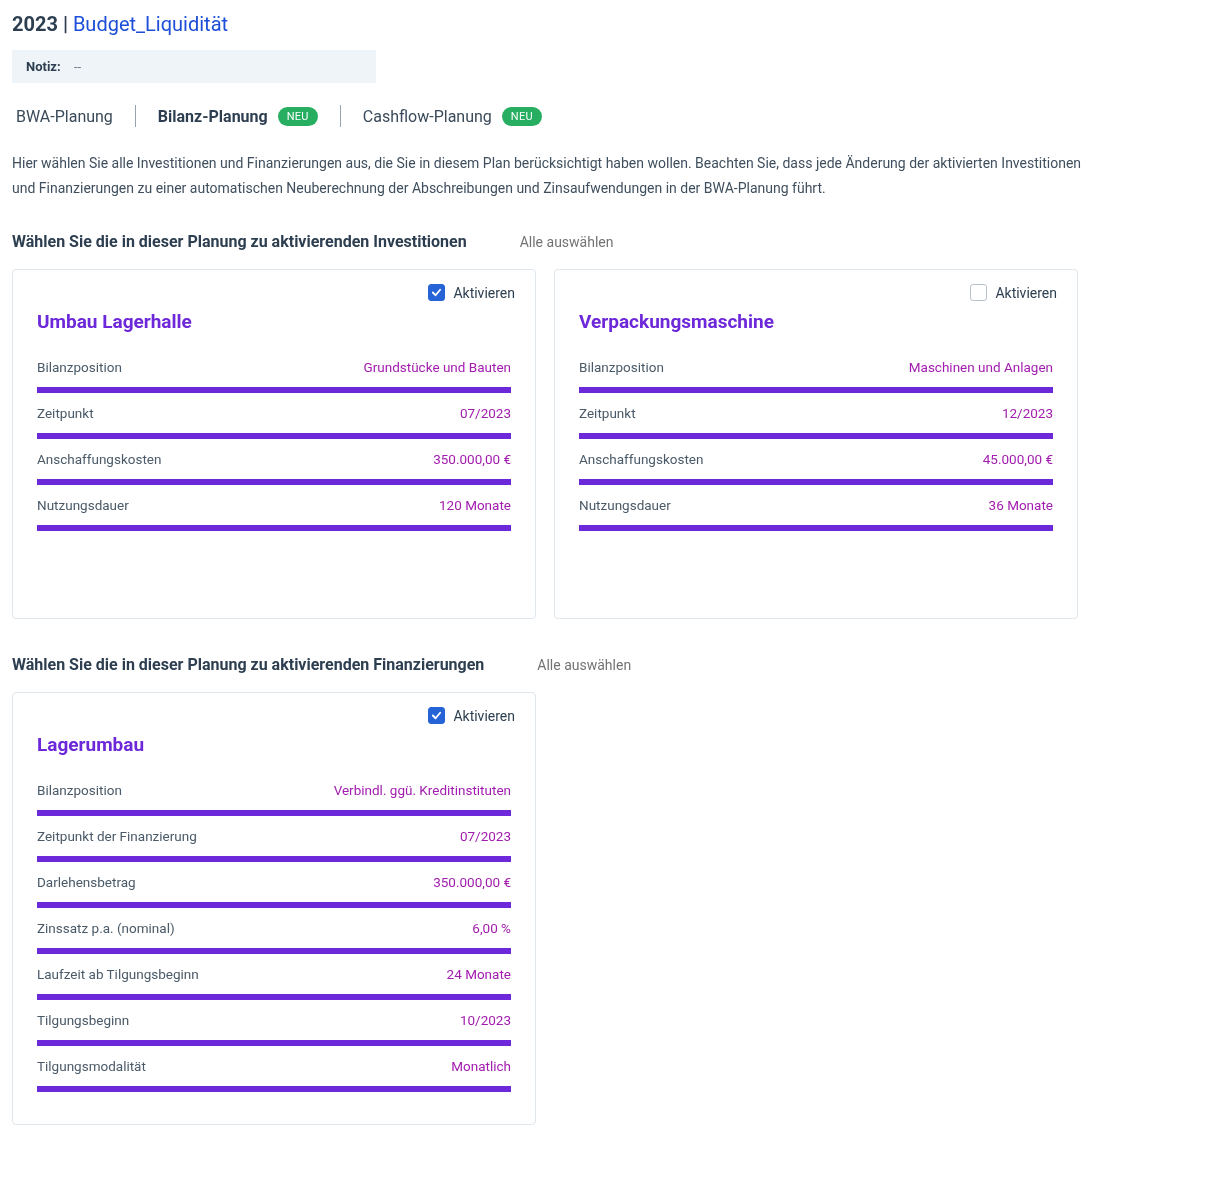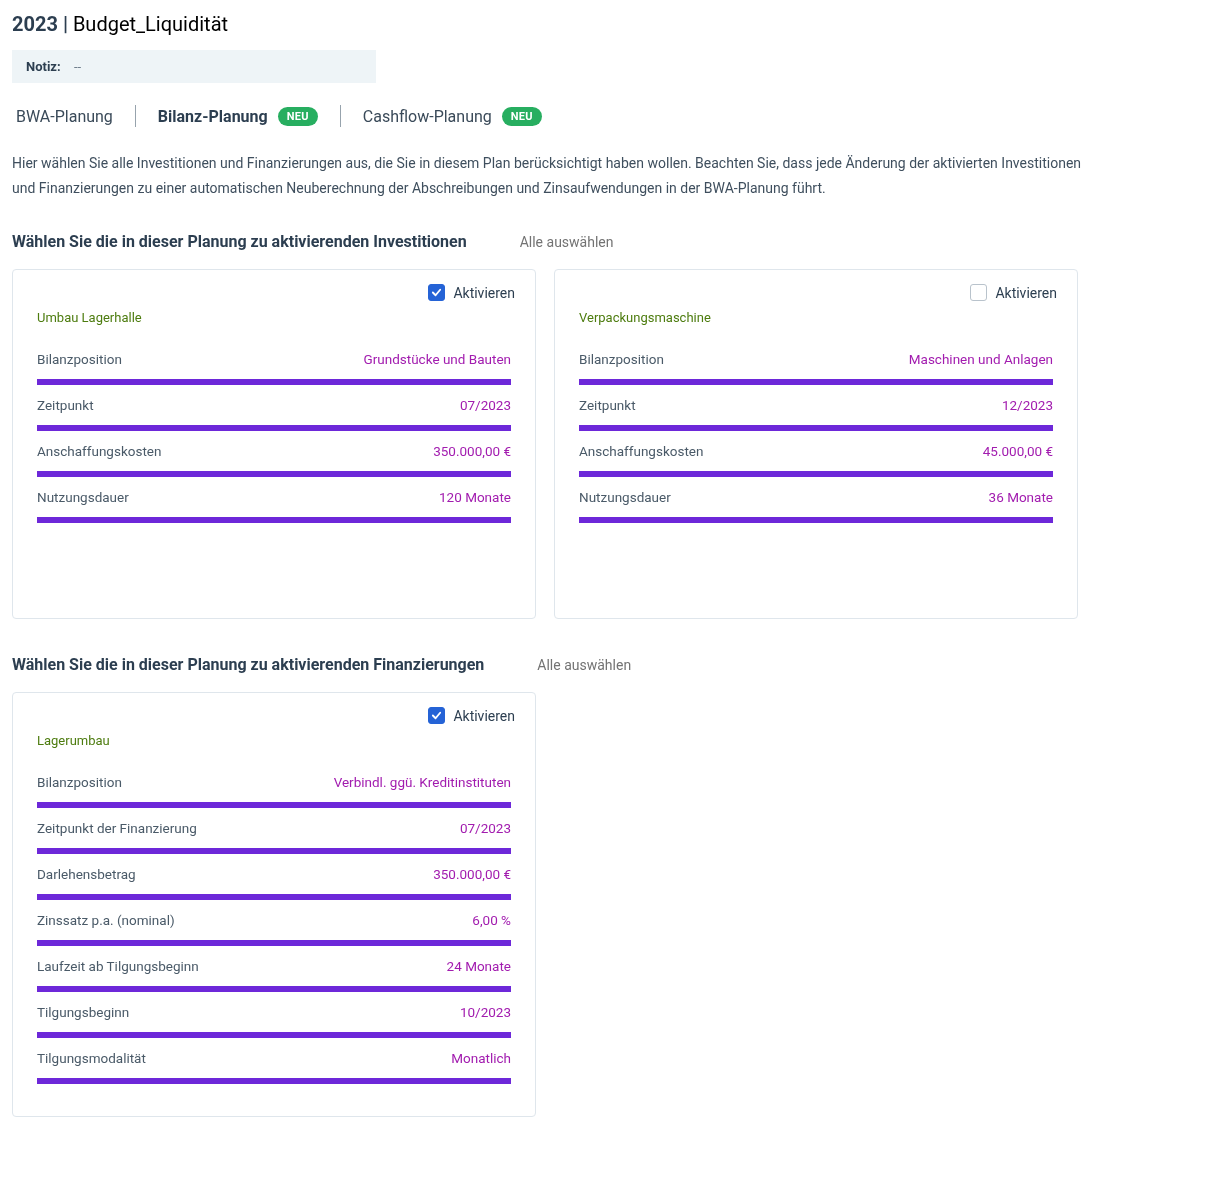--- a/index.html
+++ b/index.html
@@ -12,21 +12,21 @@
     width: 1207px;
   }
   .page-title {
     font-size: 20px;
     font-weight: 700;
     color: #2c3e50;
     margin-bottom: 14px;
   }
   .page-title .sub {
     font-weight: 400;
-    color: #000000;
+    color: #1d4ed8;
   }
   .note-bar {
     background: #eef4f7;
     padding: 9px 14px;
     width: 364px;
     font-size: 13px;
     margin-bottom: 22px;
   }
   .note-bar .label { font-weight: 700; margin-right: 10px; color: #2c3e50; }
   .note-bar .value { color: #6b7a88; }
@@ -48,21 +48,21 @@
     width: 1px;
     height: 22px;
     background: #97a3ad;
     margin: 0 18px;
   }
   .badge {
     display: inline-block;
     background: #27ae60;
     color: #ffffff;
     font-size: 11px;
-    font-weight: 700;
+    font-weight: 400;
     border-radius: 11px;
     padding: 3px 9px;
     margin-left: 10px;
     letter-spacing: 0.3px;
   }
   .intro {
     font-size: 14px;
     color: #3f4f5e;
     line-height: 1.75;
     margin-bottom: 32px;
@@ -121,23 +121,23 @@
     justify-content: center;
     background: #ffffff;
   }
   .checkbox.checked {
     background: #2563d6;
     border-color: #2563d6;
   }
   .checkbox.checked svg { display: block; }
   .checkbox svg { display: none; width: 11px; height: 11px; }
   .card h3 {
-    font-size: 13px;
-    font-weight: 400;
-    color: #4d7c0f;
+    font-size: 19px;
+    font-weight: 700;
+    color: #6d28d9;
     margin-top: 22px;
     margin-bottom: 14px;
   }
   .row {
     display: flex;
     justify-content: space-between;
     align-items: center;
     padding: 12px 0;
     border-bottom: 6px solid #6d28d9;
     font-size: 13.5px;

